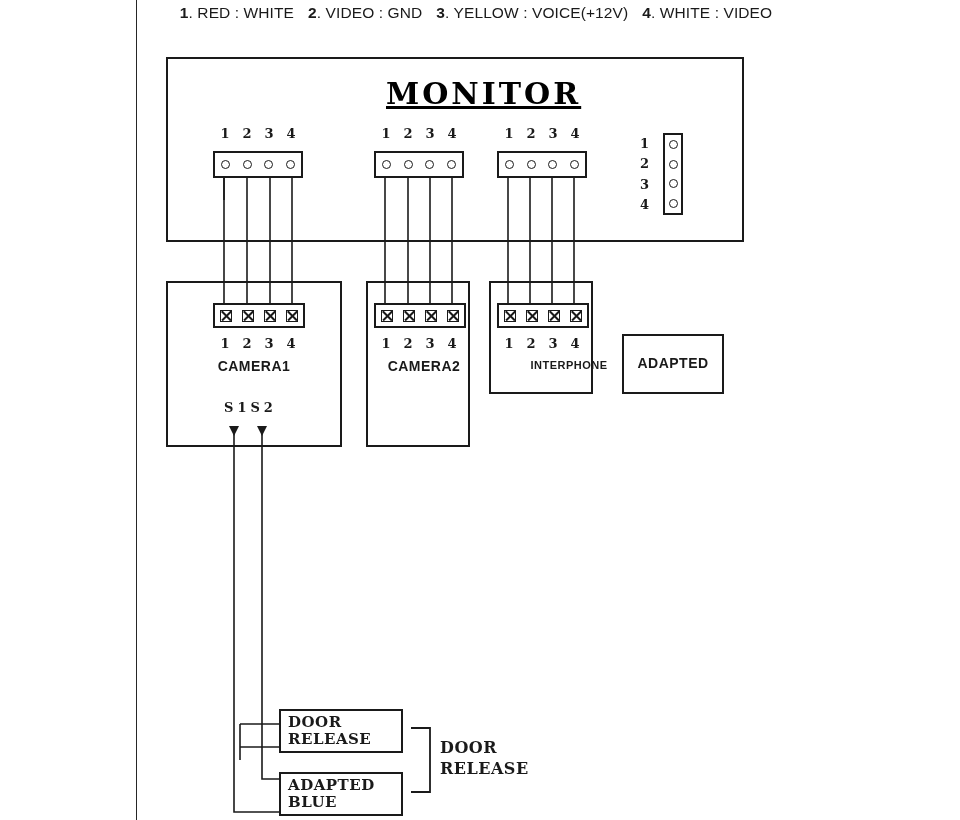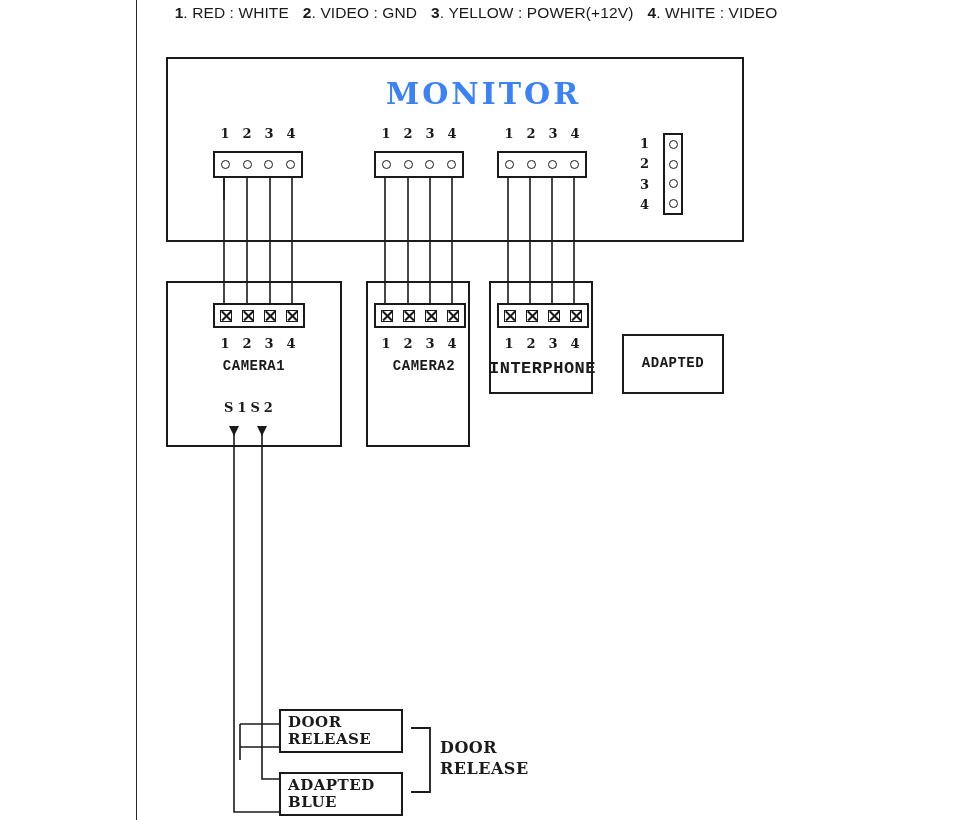--- a/index.html
+++ b/index.html
@@ -68,21 +68,22 @@
   }
 
   
   #monitor-title {
     left: 386px;
     top: 76px;
     font-size: 30px;
     letter-spacing: 3px;
     font-family: "DejaVu Serif", "Liberation Serif", serif;
     font-weight: bold;
-    color: #3b82f6;
+    color: #000000;
+    text-decoration: underline;
   }
 
   
   .term-block {
     position: absolute;
     border: 2px solid #1a1a1a;
     background: #fff;
     box-sizing: border-box;
     display: flex;
     align-items: center;
@@ -170,29 +171,30 @@
     left: -1px; top: 4px; width: 13px; height: 1.5px;
     transform: rotate(45deg);
   }
   .screw-block .screw::after {
     left: -1px; top: 4px; width: 13px; height: 1.5px;
     transform: rotate(-45deg);
   }
 
   .device-name {
     position: absolute;
-    font-family: Liberation Mono, monospace;
+    font-family: Liberation Sans, sans-serif;
     font-weight: bold;
     font-size: 14px;
     letter-spacing: 0.5px;
     text-align: center;
     white-space: nowrap;
   }
   .small-caps-name {
-    font-size: 17px;
+    font-size: 11px;
+    padding-left: 28px;
   }
 
   #s-labels {
     position: absolute;
     left: 224px;
     top: 400px;
     font-family: "DejaVu Serif", "Liberation Serif", serif;
     font-weight: bold;
     font-size: 13px;
     letter-spacing: 4px;
@@ -224,21 +226,21 @@
   }
 </style>
 </head>
 <body>
 
 <div id="stage">
 
   <div class="page-rule"></div>
 
   <div id="legend">
-    <span class="seg"><span class="num">1</span><span>. RED : WHITE</span></span><span class="seg"><span class="num">2</span><span>. VIDEO : GND</span></span><span class="seg"><span class="num">3</span><span>. YELLOW : POWER(+12V)</span></span><span class="seg"><span class="num">4</span><span>. WHITE : VIDEO</span></span>
+    <span class="seg"><span class="num">1</span><span>. RED : WHITE</span></span><span class="seg"><span class="num">2</span><span>. VIDEO : GND</span></span><span class="seg"><span class="num">3</span><span>. YELLOW : VOICE(+12V)</span></span><span class="seg"><span class="num">4</span><span>. WHITE : VIDEO</span></span>
   </div>
 
   <svg id="wires" viewBox="0 0 960 820">
     <g stroke="#1a1a1a" stroke-width="1.6" fill="none">
 
       <path d="M224,178 L224,290 M224,290 L224,305"></path>
       <path d="M247,178 L247,305"></path>
       <path d="M270,178 L270,305"></path>
       <path d="M292,178 L292,305"></path>
 

